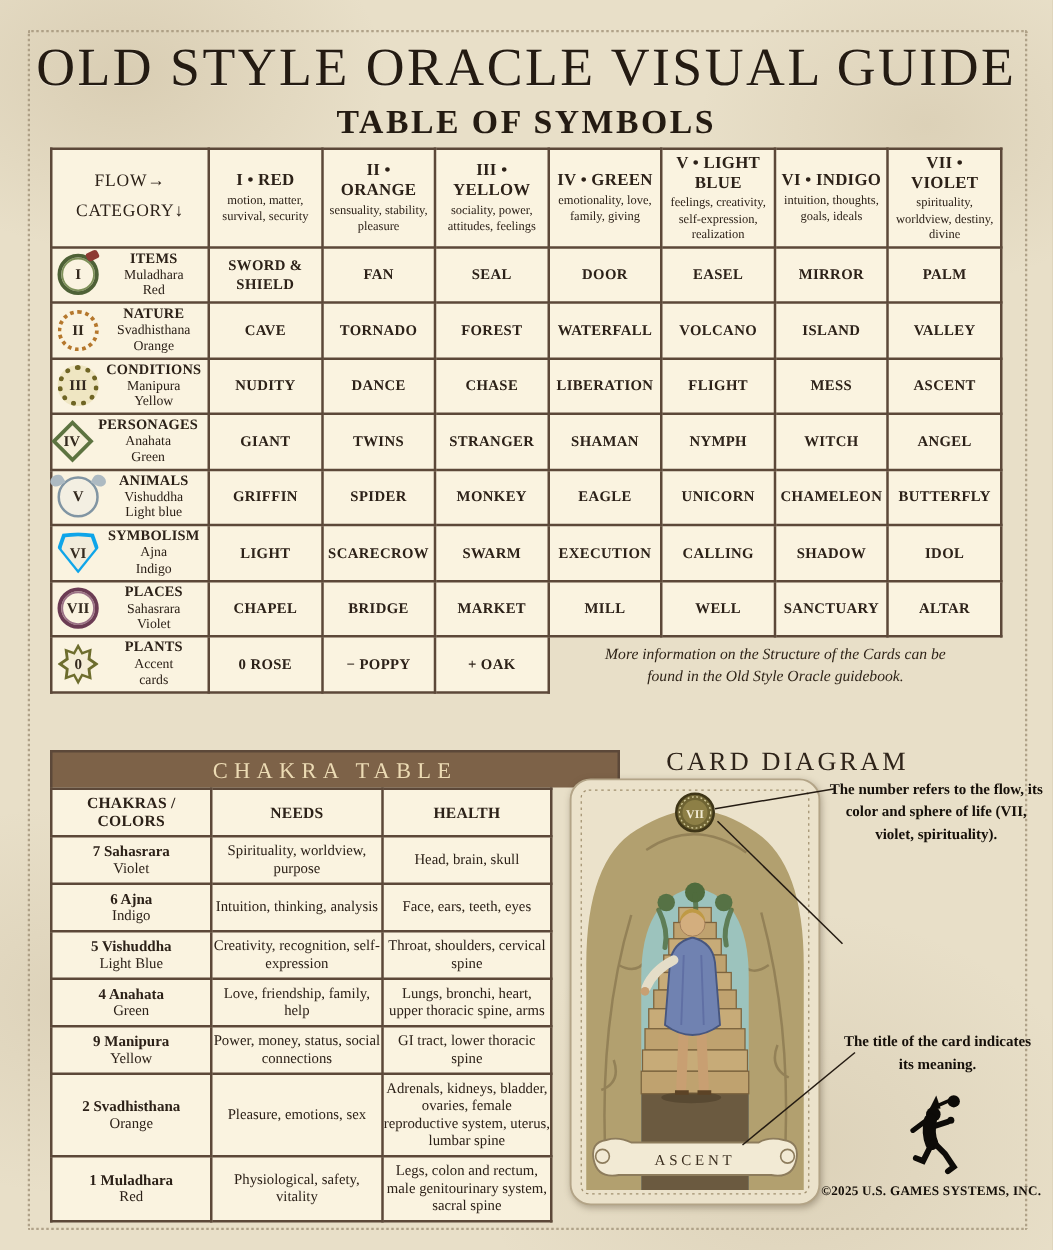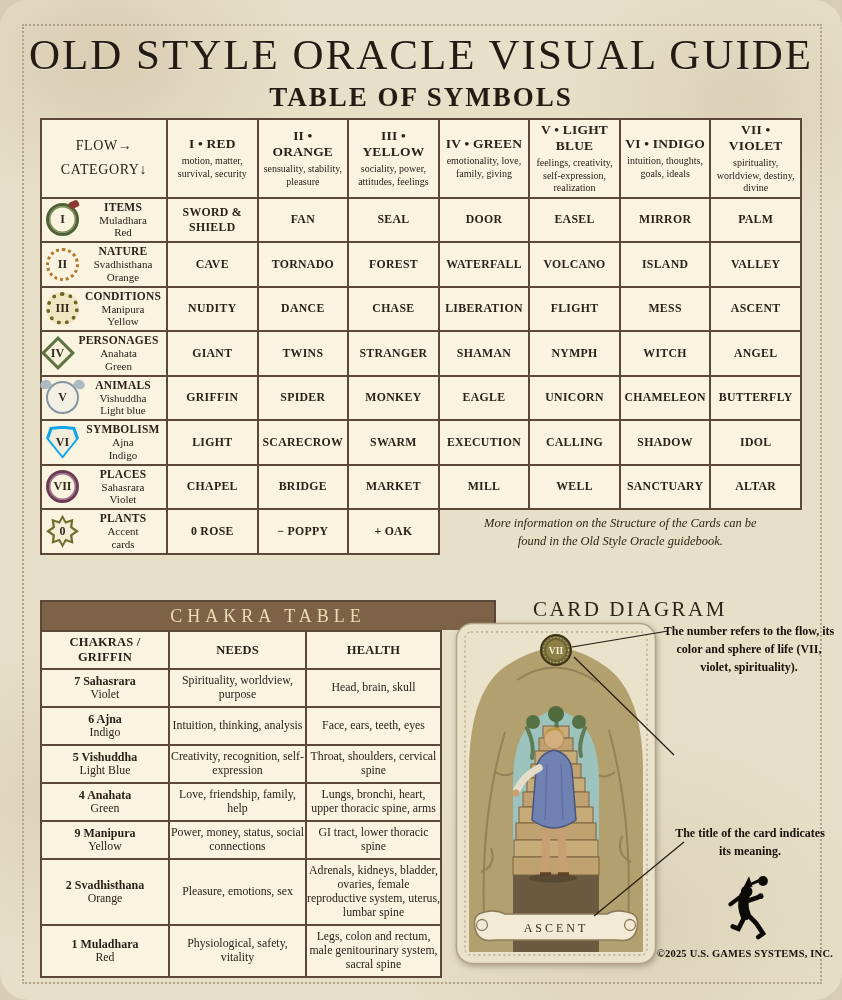--- a/index.html
+++ b/index.html
@@ -6,21 +6,20 @@
   html,body { background:#d8cdb4; }
   .page {
     position:relative; width:842px; height:1000px; margin:0 auto; overflow:hidden;
     font-family:"Liberation Serif", serif; color:#2c2118;
     background:
       radial-gradient(ellipse 320px 220px at 12% 6%, rgba(158,136,98,.20), transparent 65%),
       radial-gradient(ellipse 280px 200px at 88% 10%, rgba(158,136,98,.16), transparent 65%),
       radial-gradient(ellipse 420px 320px at 75% 92%, rgba(148,127,92,.14), transparent 60%),
       radial-gradient(ellipse 300px 260px at 6% 80%, rgba(148,127,92,.13), transparent 60%),
       #e8dfc8;
-    border-radius: 28px;
   }
   .stitch-frame {
     position:absolute; inset:24px 20px 16px 22px;
     border:2px dotted #a3947a; border-radius:2px; pointer-events:none; opacity:.8;
   }
   .main-title {
     position:absolute; top:30px; left:0; width:100%; text-align:center;
     font-size:43px; letter-spacing:2px; color:#241b12; font-weight:normal;
     text-shadow:0 1px 0 rgba(255,255,255,.4);
   }
@@ -343,21 +342,21 @@
   <div class="chakra-section">
     <div class="chakra-bar">CHAKRA TABLE</div>
     <table class="chakra">
       <colgroup>
           <col style="width:128px">
           <col style="width:137px">
           <col style="width:135px">
         </colgroup>
       <tbody>
           <tr>
-            <th>CHAKRAS / GRIFFIN</th>
+            <th>CHAKRAS / COLORS</th>
             <th>NEEDS</th>
             <th>HEALTH</th>
           </tr>
           <tr>
             <td>
               <div class="ch-name">7 Sahasrara</div>
               <div class="ch-color">Violet</div>
             </td>
             <td>Spirituality, worldview, purpose</td>
             <td>Head, brain, skull</td>

